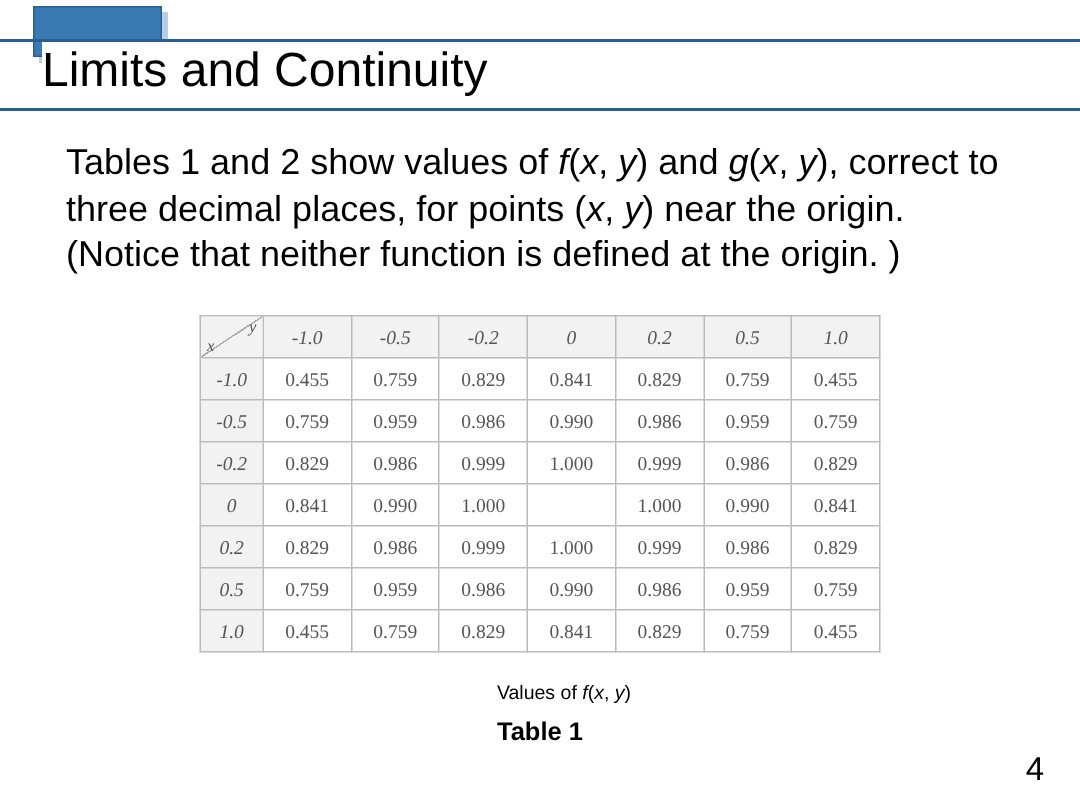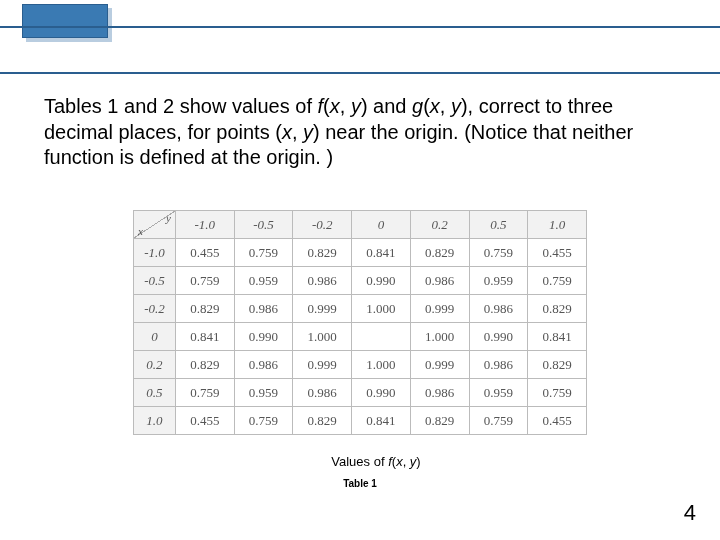--- a/index.html
+++ b/index.html
@@ -11,21 +11,21 @@
     box-shadow: 4px 4px 0 #b9cde0;
   }
   .rule-top { position: absolute; left: 0; right: 0; top: 26px; height: 2px; background: #2a5e8f; }
   .rule-bottom { position: absolute; left: 0; right: 0; top: 72px; height: 2px; background: #2a5e8f; }
   .title {
     position: absolute; left: 28px; top: 28px; font-size: 32px; font-weight: 400;
     background: #fff; padding-right: 6px;
   }
   .body-text {
     position: absolute; left: 44px; top: 94px; right: 44px;
-    font-size: 20px; line-height: 1.28;
+    font-size: 24px; line-height: 1.28;
   }
   .body-text .fn { font-style: italic; }
   .table-wrap {
     position: absolute; left: 50%; top: 210px; transform: translateX(-50%);
     width: 454px;
   }
   table.data {
     border-collapse: collapse; width: 100%; background: #fff;
     font-family: "Times New Roman", Times, serif; font-size: 13px; color: #555;
   }
@@ -38,30 +38,31 @@
     position: relative; background: #f2f2f2;
   }
   .diag .dline {
     position: absolute; left: 0; top: 0; width: 100%; height: 100%;
     background: linear-gradient(to bottom right, transparent calc(50% - 0.5px), #aaa calc(50% - 0.5px), #aaa calc(50% + 0.5px), transparent calc(50% + 0.5px));
   }
   .diag .ylab { position: absolute; right: 4px; top: 1px; font-style: italic; font-size: 11px; }
   .diag .xlab { position: absolute; left: 4px; bottom: 1px; font-style: italic; font-size: 11px; }
   .caption1 { position: absolute; left: 0; right: 0; top: 454px; text-align: center; font-size: 13px; padding-left: 32px; }
   .caption1 .fvar { font-style: italic; }
-  .caption2 { position: absolute; left: 0; right: 0; top: 478px; text-align: center; font-size: 10px; font-weight: bold; }
+  .caption2 { position: absolute; left: 0; right: 0; top: 478px; text-align: center; font-size: 17px; font-weight: bold; }
   .page-num { position: absolute; right: 24px; bottom: 14px; font-size: 22px; }
 </style>
 </head>
 <body>
 <div class="slide">
 
 <div class="corner-box"></div>
 <div class="rule-top"></div>
 <div class="rule-bottom"></div>
+<h1 class="title">Limits and Continuity</h1>
 
 <div class="body-text">
   <span>Tables 1 and 2 show values of </span><span class="fn">f</span><span>(</span><span class="fn">x</span><span>, </span><span class="fn">y</span><span>) and </span><span class="fn">g</span><span>(</span><span class="fn">x</span><span>, </span><span class="fn">y</span><span>), correct to three decimal places, for points (</span><span class="fn">x</span><span>, </span><span class="fn">y</span><span>) near the origin. (Notice that neither function is defined at the origin. )</span>
 </div>
 
 <div class="table-wrap">
   <table class="data">
     <thead>
       <tr>
         <th class="diag">

